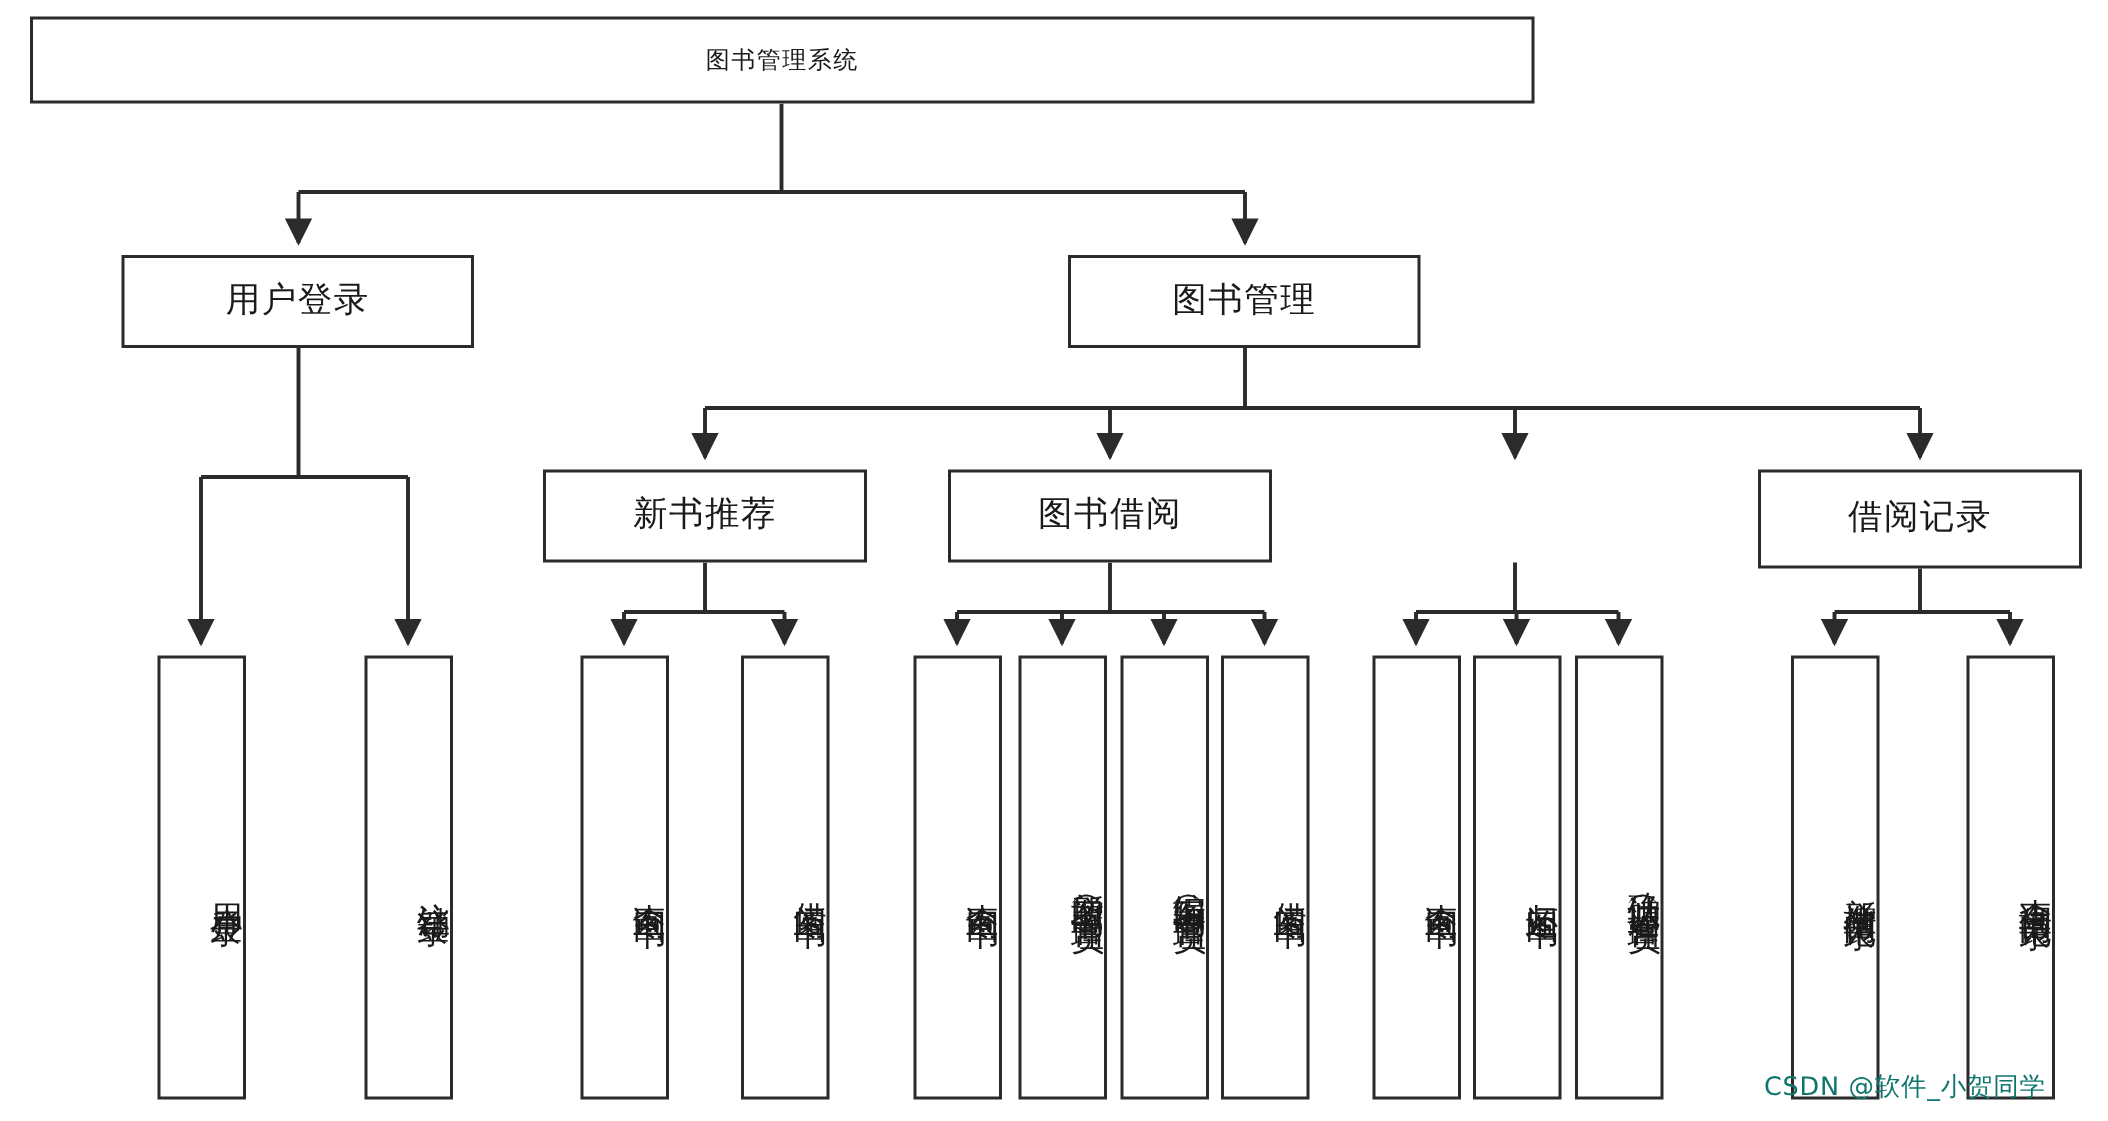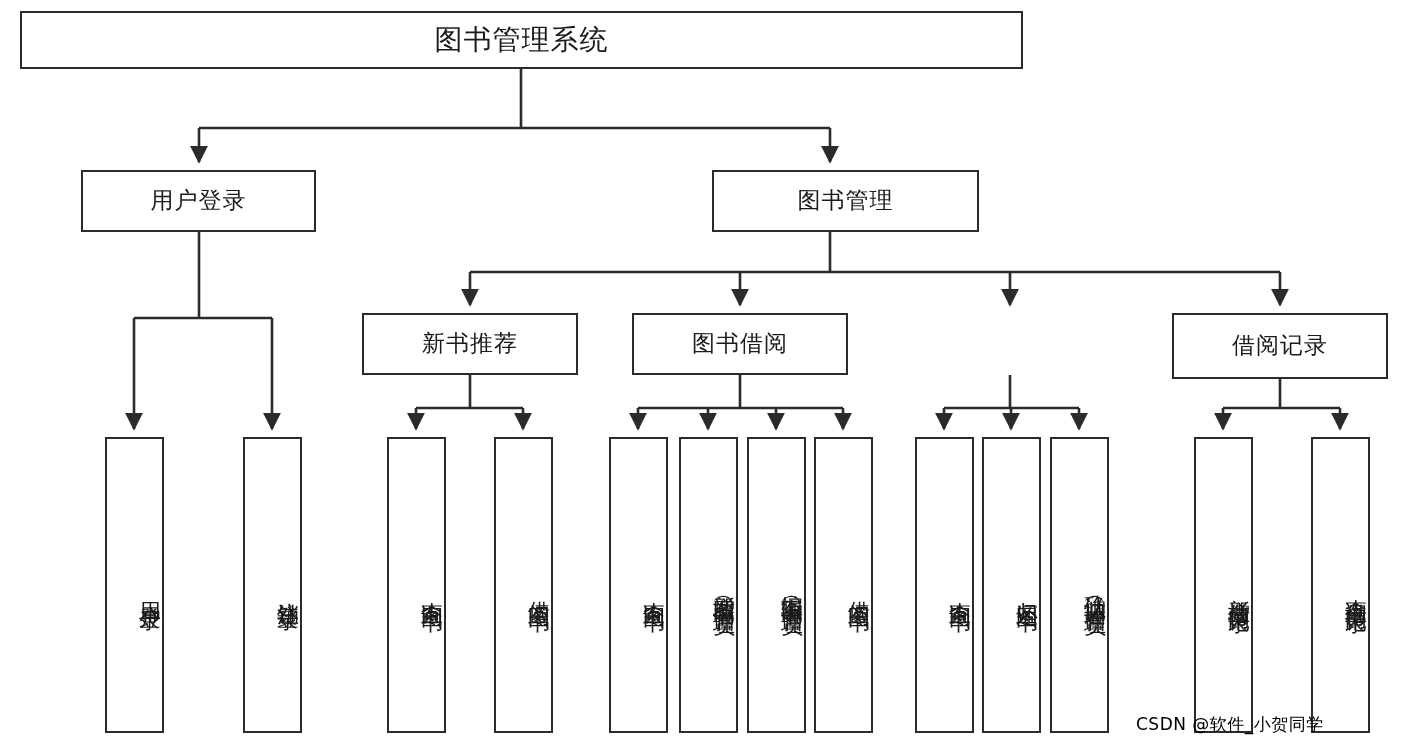--- a/index.html
+++ b/index.html
@@ -45,28 +45,28 @@
     writing-mode: vertical-rl;
     text-orientation: upright;
     font-size: 22px;
     letter-spacing: 3px;
     line-height: 1.05;
     padding-top: 10px;
     align-items: flex-start;
     justify-content: center;
   }
   .node.root {
-    font-size: 28px;
+    font-size: 16px;
   }
   .watermark {
     position: absolute;
-    left: 1136px;
+    left: 1176px;
     top: 713px;
     font-size: 17px;
-    color: #000000;
+    color: #0f766e;
     white-space: nowrap;
     z-index: 5;
     letter-spacing: 0.5px;
   }
 </style>
 </head>
 <body>
 
 <div id="canvas">
 
@@ -120,21 +120,21 @@
     </g>
   </svg>
 
   <div class="node horiz root" style="left:20px; top:11px; width:1003px; height:58px;">
     <span>图书管理系统</span>
   </div>
 
   <div class="node horiz" style="left:81px; top:170px; width:235px; height:62px;">
     <span>用户登录</span>
   </div>
-  <div class="node horiz" style="left:712px; top:170px; width:267px; height:62px;">
+  <div class="node horiz" style="left:712px; top:170px; width:235px; height:62px;">
     <span>图书管理</span>
   </div>
 
   <div class="node horiz" style="left:362px; top:313px; width:216px; height:62px;">
     <span>新书推荐</span>
   </div>
   <div class="node horiz" style="left:632px; top:313px; width:216px; height:62px;">
     <span>图书借阅</span>
   </div>
   <div class="node horiz" style="left:1172px; top:313px; width:216px; height:66px;">

